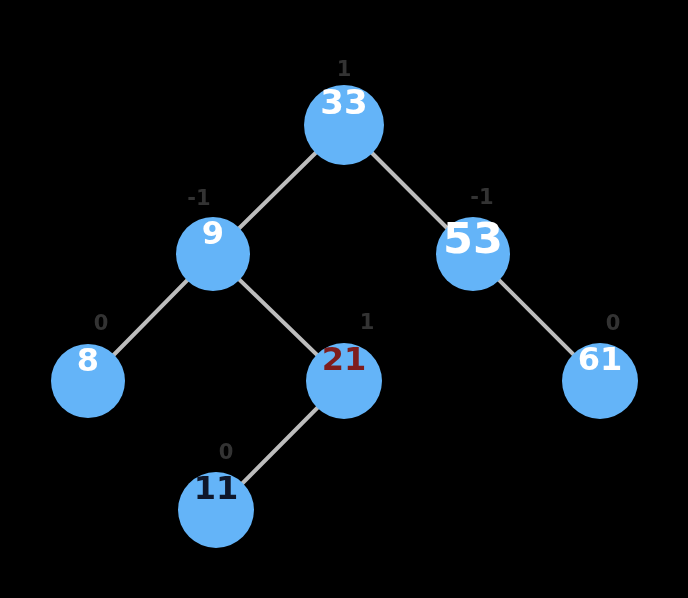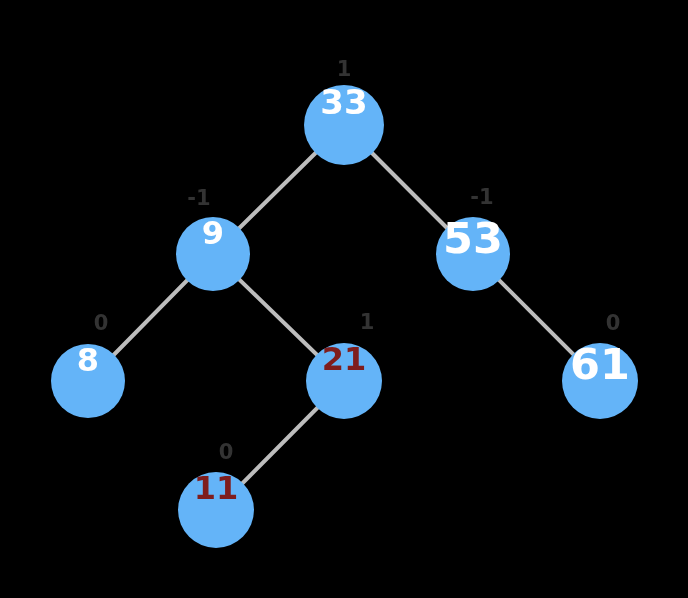--- a/index.html
+++ b/index.html
@@ -78,21 +78,21 @@
       <div class="balance" style="left: 101px; top: 323px; color: rgb(51, 51, 51);">0</div>
       <div class="node" style="left: 51px; top: 344px; width: 74px; height: 74px; background: rgb(100, 180, 248); color: rgb(255, 255, 255);">
         <span class="node-label" style="font-size: 32px;">8</span>
       </div>
       <div class="balance" style="left: 367px; top: 322px; color: rgb(51, 51, 51);">1</div>
       <div class="node" style="left: 306px; top: 343px; width: 76px; height: 76px; background: rgb(100, 180, 248); color: #7f1d1d;">
         <span class="node-label" style="font-size: 32px;">21</span>
       </div>
       <div class="balance" style="left: 613px; top: 323px; color: rgb(51, 51, 51);">0</div>
       <div class="node" style="left: 562px; top: 343px; width: 76px; height: 76px; background: rgb(100, 180, 248); color: rgb(255, 255, 255);">
-        <span class="node-label" style="font-size: 43px;">61</span>
+        <span class="node-label" style="font-size: 32px;">61</span>
       </div>
       <div class="balance" style="left: 226px; top: 452px; color: rgb(51, 51, 51);">0</div>
-      <div class="node" style="left: 178px; top: 472px; width: 76px; height: 76px; background: rgb(100, 180, 248); color: #7f1d1d;">
+      <div class="node" style="left: 178px; top: 472px; width: 76px; height: 76px; background: rgb(100, 180, 248); color: #0f172a;">
         <span class="node-label" style="font-size: 32px;">11</span>
       </div>
     </div>
 
 </div>
 
 </body></html>

